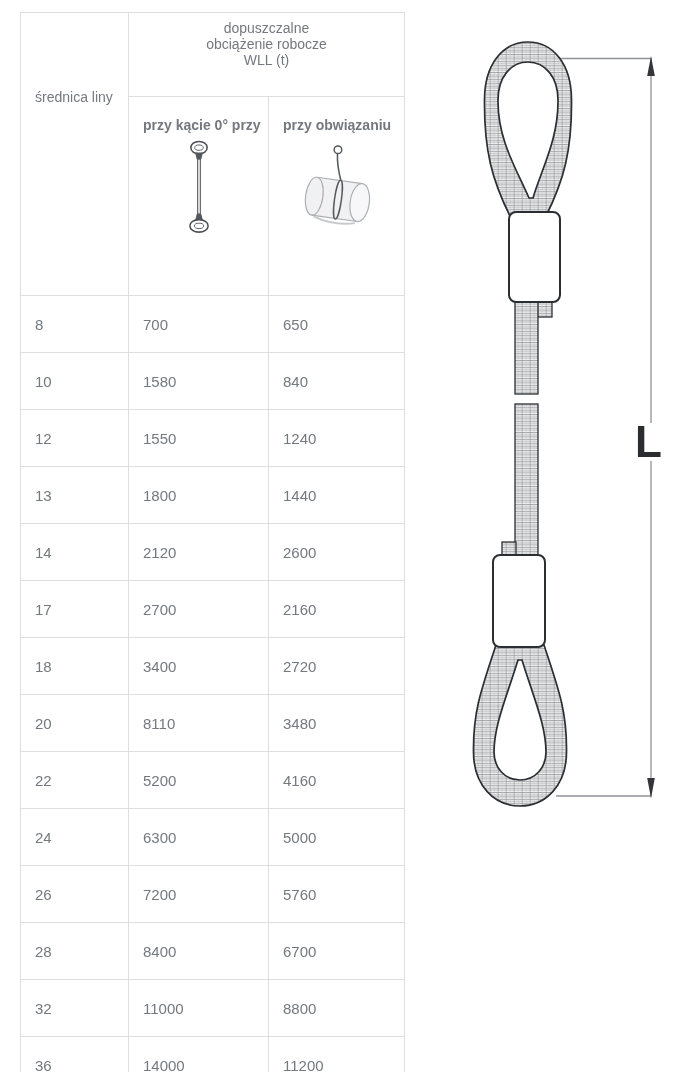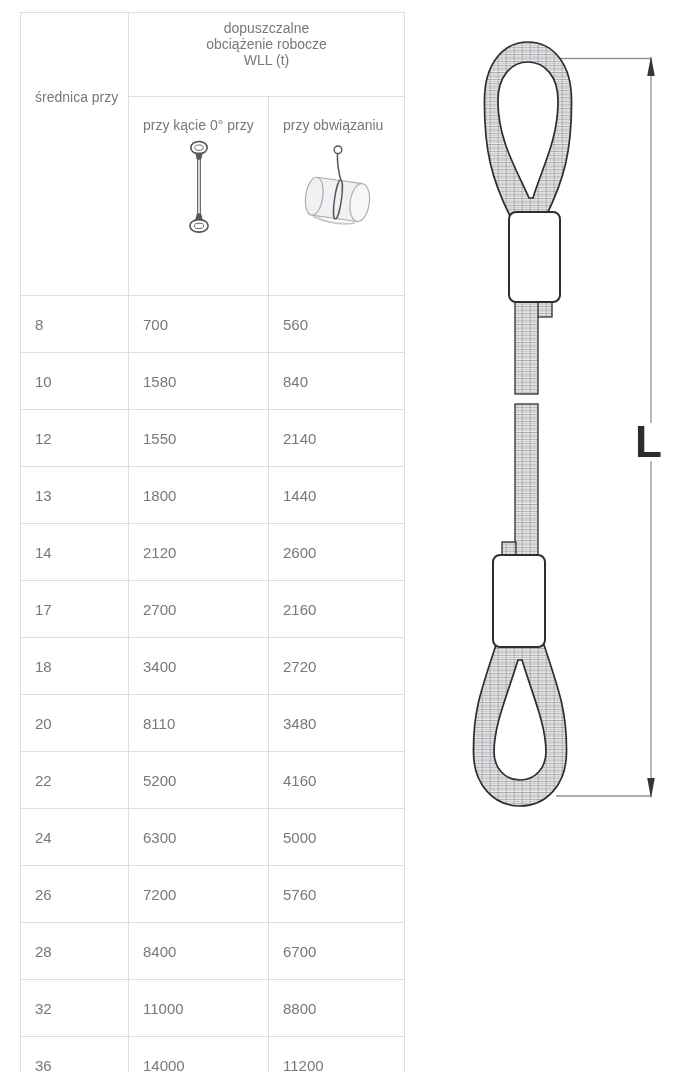--- a/index.html
+++ b/index.html
@@ -11,40 +11,40 @@
               border-collapse:collapse;table-layout:fixed;}
   .spec-table th,.spec-table td{border:1px solid #dcdee2;background:#fff;
               color:#74787f;font-weight:normal;text-align:left;
               padding:0;margin:0;}
   col.c1{width:108px;} col.c2{width:140px;} col.c3{width:136px;}
 
   th.diam-h{vertical-align:top;padding:76px 6px 0 14px;font-size:14px;height:206px;}
   th.span-h{height:56px;vertical-align:top;padding-top:7px;font-size:14px;margin-top:17px;}
   .span-h .wrap{width:124px;margin:0 auto;text-align:center;line-height:16px;}
   th.icon-h{height:150px;vertical-align:top;}
-  .icon-h .lbl{display:block;padding:20px 4px 0 14px;font-size:14px;line-height:16px;}
+  .icon-h .lbl{display:block;padding:20px 4px 0 14px;font-size:14px;line-height:16px;font-weight:bold;}
   .icon-h .icon-box{display:flex;justify-content:center;align-items:flex-start;margin-top:6px;}
 
   .spec-table td{height:56px;vertical-align:middle;padding-left:14px;font-size:15px;}
 
   
   .figure{position:absolute;left:430px;top:0;width:247px;height:1072px;}
 </style>
 </head>
 <body>
 
 <table class="spec-table">
   <colgroup>
       <col class="c1">
       <col class="c2">
       <col class="c3">
     </colgroup>
   <thead>
     <tr>
-      <th class="diam-h" rowspan="2">średnica przy</th>
+      <th class="diam-h" rowspan="2">średnica liny</th>
       <th class="span-h" colspan="2">
         <div class="wrap">dopuszczalne obciążenie robocze WLL (t)</div>
       </th>
     </tr>
     <tr>
       <th class="icon-h">
         <span class="lbl">przy kącie 0° przy</span>
         <div class="icon-box">
 
           <svg width="40" height="96" viewBox="0 0 40 100">
@@ -76,31 +76,31 @@
           </svg>
         </div>
       </th>
     </tr>
   </thead>
   <tbody>
 
   <tr>
         <td>8</td>
         <td>700</td>
-        <td>560</td>
+        <td>650</td>
       </tr>
       <tr>
         <td>10</td>
         <td>1580</td>
         <td>840</td>
       </tr>
       <tr>
         <td>12</td>
         <td>1550</td>
-        <td>2140</td>
+        <td>1240</td>
       </tr>
       <tr>
         <td>13</td>
         <td>1800</td>
         <td>1440</td>
       </tr>
       <tr>
         <td>14</td>
         <td>2120</td>
         <td>2600</td>

